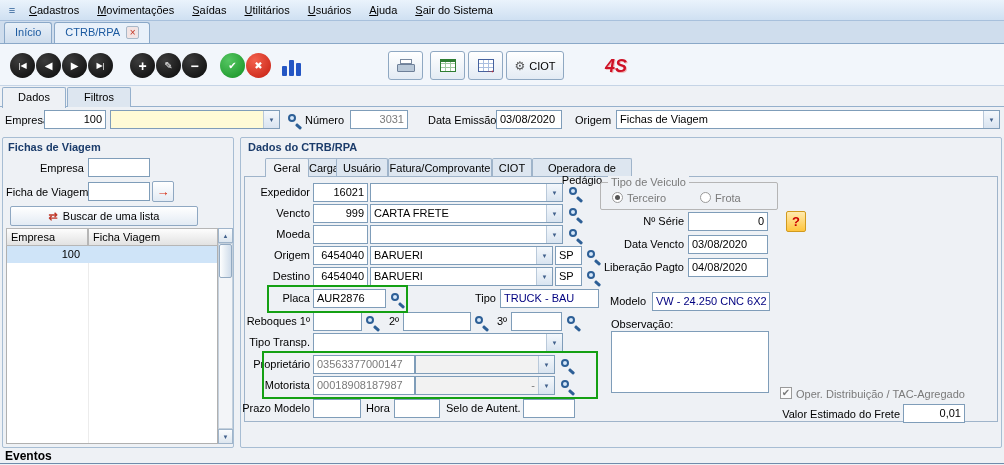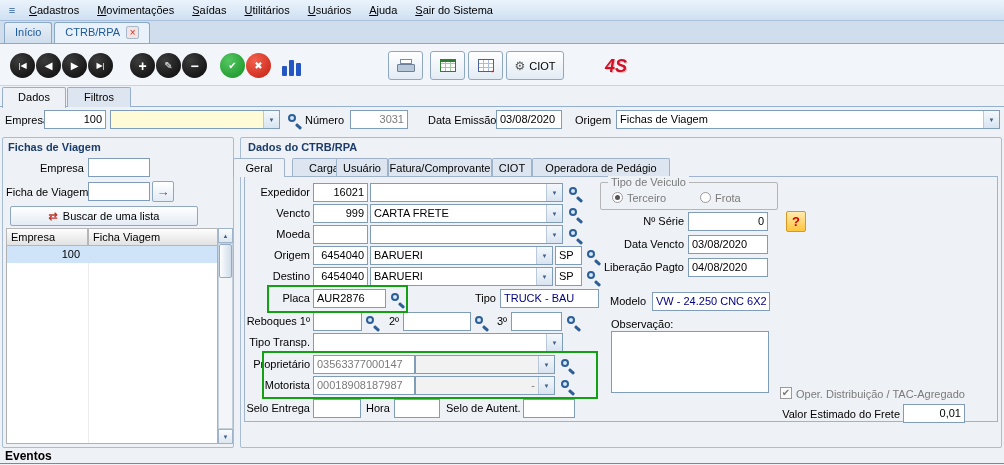--- a/index.html
+++ b/index.html
@@ -216,26 +216,26 @@
     </div>
   <div class="sbtn" style="left:218px;top:429px">
       <span>▼</span>
     </div>
   <div class="sthumb" style="left:219px;top:244px;height:34px"></div>
 
   <div class="gbox" style="left:240px;top:137px;width:762px;height:311px"></div>
   <span class="gtitle" style="left:248px;top:141px">Dados do CTRB/RPA</span>
 
   <div class="tabpage"></div>
-  <div class="ptab active" style="left:233px;width:52px">Geral</div>
+  <div class="ptab active" style="left:265px;width:44px">Geral</div>
   <div class="ptab" style="left:292px;width:64px">Carga</div>
   <div class="ptab" style="left:336px;width:52px">Usuário</div>
   <div class="ptab" style="left:388px;width:104px">Fatura/Comprovante</div>
   <div class="ptab" style="left:492px;width:40px">CIOT</div>
-  <div class="ptab" style="left:532px;width:138px">Operadora de Pedágio</div>
+  <div class="ptab" style="left:532px;width:100px">Operadora de Pedágio</div>
 
   <span class="flabel" style="top:186px">Expedidor</span>
   <div class="inp ra" style="left:313px;top:183px;width:55px">16021</div>
   <div class="combo" style="left:370px;top:183px;width:193px">
     <span class="ct"></span>
     <span class="ca">▼</span>
   </div>
   <span class="mag" style="left:567px;top:185px">
       <i></i>
       <b></b>
@@ -338,21 +338,21 @@
   <div class="combo dis" style="left:415px;top:376px;width:140px">
     <span class="ct gray r">-</span>
     <span class="ca">▼</span>
   </div>
   <span class="mag" style="left:559px;top:378px">
       <i></i>
       <b></b>
     </span>
   <div class="hl" style="left:262px;top:351px;width:336px;height:48px"></div>
 
-  <span class="flabel" style="top:402px">Selo Entrega</span>
+  <span class="flabel" style="top:402px">Prazo Modelo</span>
   <div class="inp" style="left:313px;top:399px;width:48px"></div>
   <span class="lbl" style="left:366px;top:402px">Hora</span>
   <div class="inp" style="left:394px;top:399px;width:46px"></div>
   <span class="lbl" style="left:446px;top:402px">Selo de Autent.</span>
   <div class="inp" style="left:523px;top:399px;width:52px"></div>
 
   <div class="gbox" style="left:600px;top:182px;width:178px;height:28px;border-color:#b5b5b5"></div>
   <span class="lbl gray" style="left:608px;top:176px;background:#eef1f5;padding:0 3px">Tipo de Veiculo</span>
   <span class="radio sel" style="left:612px;top:192px">
       <i></i>

